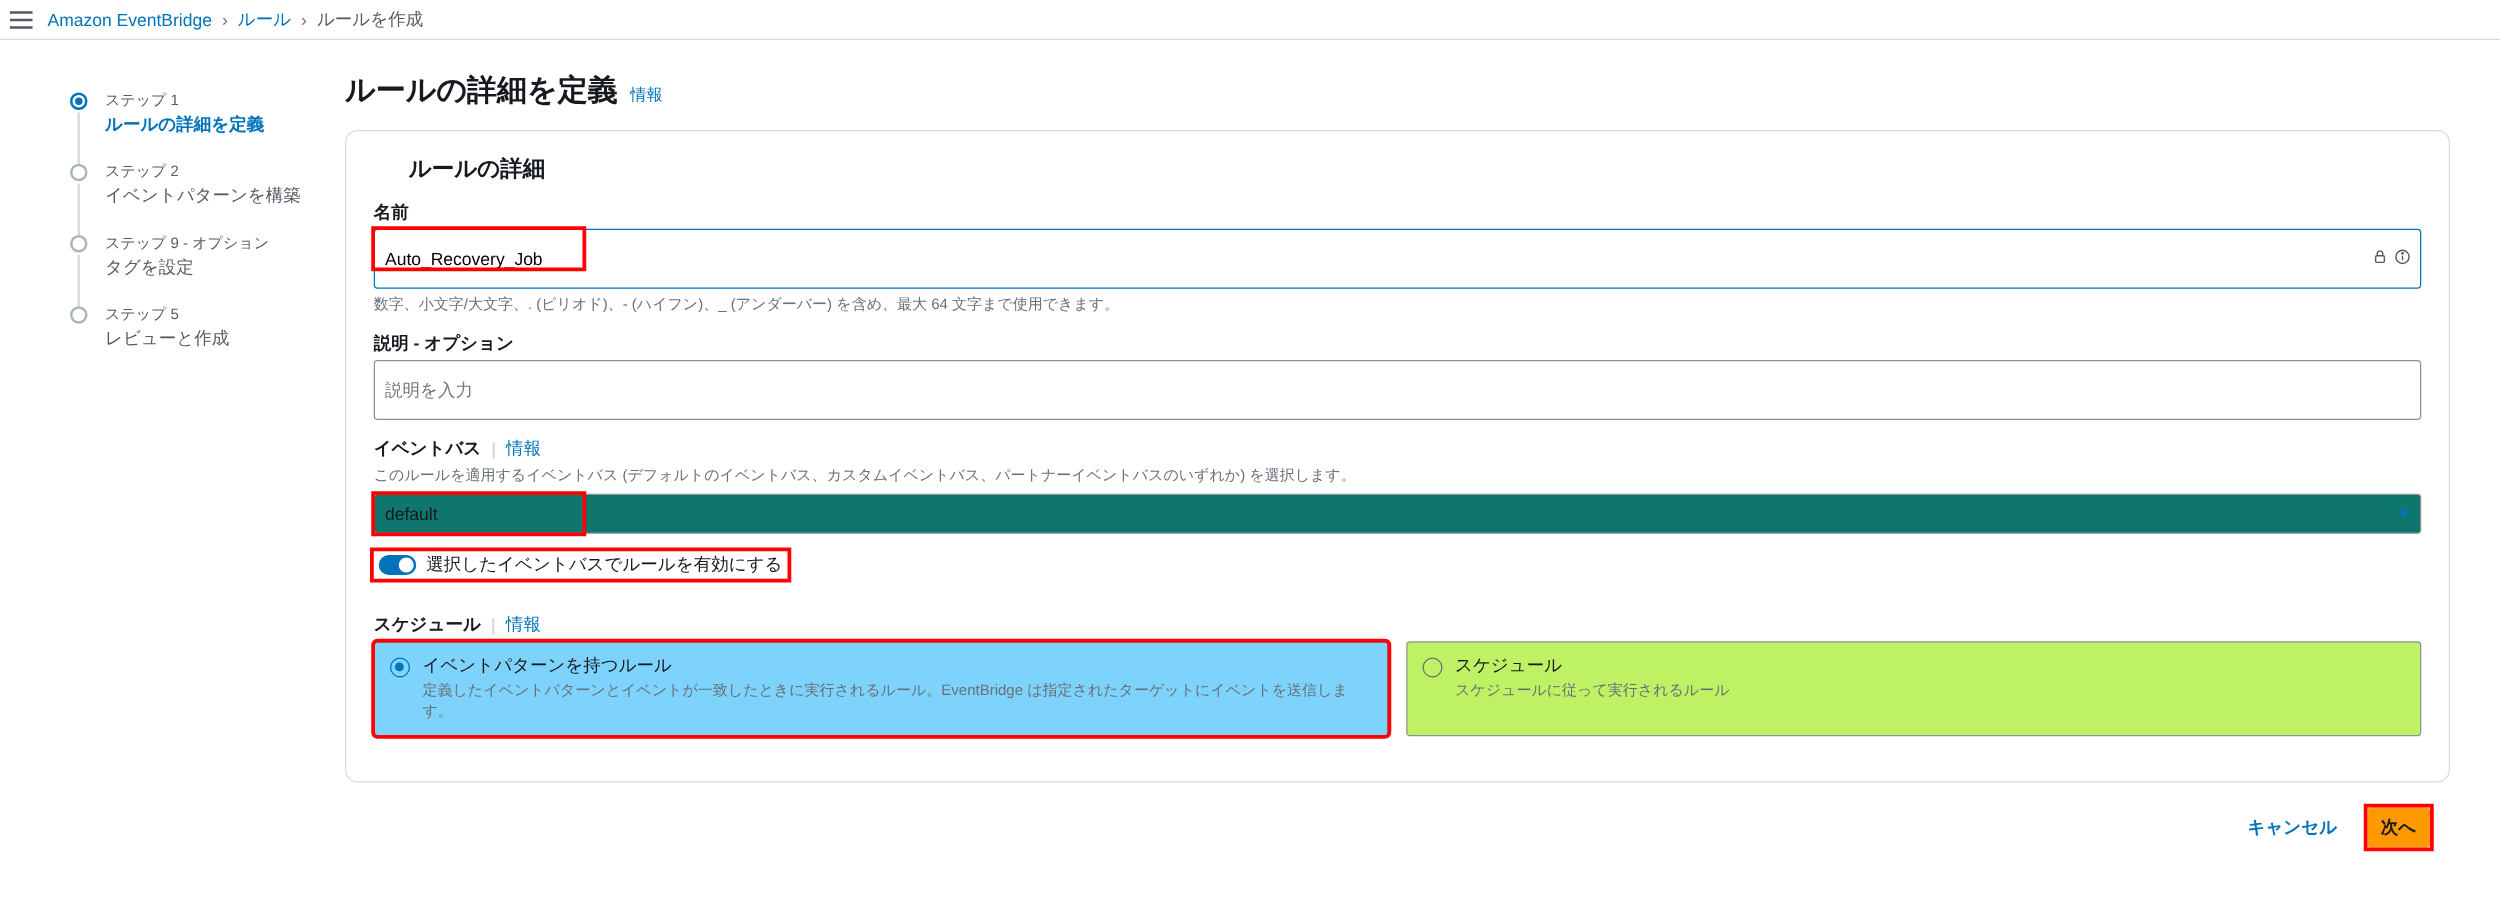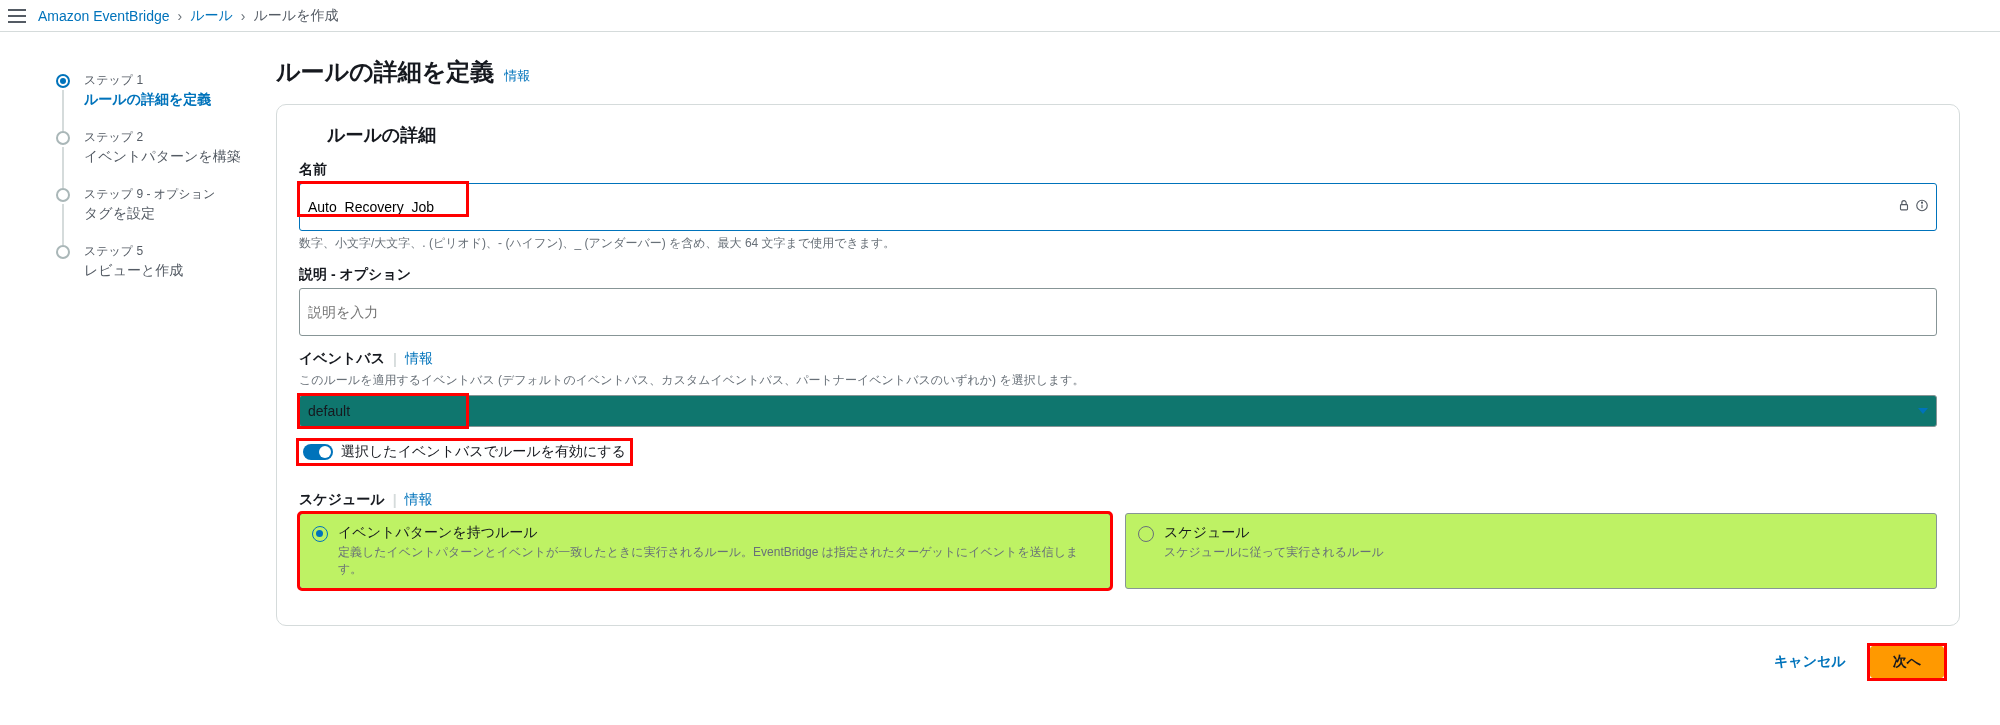--- a/index.html
+++ b/index.html
@@ -46,31 +46,31 @@
 
 .select-box { width: 100%; border: 1px solid #879596; border-radius: 3px; padding: 5px 8px; height: 32px; display: flex; align-items: center; justify-content: space-between; cursor: pointer; background: #0f766e; }
 .caret { width: 0; height: 0; border-left: 5px solid transparent; border-right: 5px solid transparent; border-top: 6px solid #0073bb; }
 
 .toggle-row { display: flex; align-items: center; gap: 8px; margin-bottom: 14px; }
 .toggle { width: 30px; height: 16px; border-radius: 8px; background: #0073bb; position: relative; cursor: pointer; }
 .toggle::after { content: ""; position: absolute; right: 2px; top: 2px; width: 12px; height: 12px; border-radius: 50%; background: #fff; }
 
 .type-row { display: flex; gap: 14px; }
 .type-card { flex: 1; border: 1px solid #879596; border-radius: 3px; padding: 10px 12px; cursor: pointer; background: #bef264; display: flex; gap: 10px; }
-.type-card.selected { border-color: #0073bb; background: #bef264; }
+.type-card.selected { border-color: #0073bb; background: #7dd3fc; }
 .radio-outer { width: 16px; height: 16px; border-radius: 50%; border: 1.5px solid #687078; flex-shrink: 0; margin-top: 2px; position: relative; }
 .type-card.selected .radio-outer { border-color: #0073bb; }
 .type-card.selected .radio-outer::after { content: ""; position: absolute; left: 3px; top: 3px; width: 7px; height: 7px; border-radius: 50%; background: #0073bb; }
 .type-text { flex: 1; }
 .type-title { font-size: 14px; color: #16191f; margin-bottom: 2px; }
 .type-desc { font-size: 12px; color: #687078; line-height: 1.4; }
 
 .footer-actions { display: flex; justify-content: flex-end; gap: 10px; margin: 20px 16px 0 0; align-items: center; }
 .btn-link { color: #0073bb; font-weight: 700; background: none; border: none; font-size: 14px; padding: 6px 14px; cursor: pointer; }
-.btn-primary { background: #ff9900; border: 1px solid #ff9900; color: #16191f; font-weight: 700; font-size: 14px; padding: 6px 22px; border-radius: 3px; cursor: pointer; }
+.btn-primary { background: #ff9900; border: 1px solid #ff9900; color: #16191f; font-weight: 700; font-size: 14px; padding: 6px 10px; border-radius: 3px; cursor: pointer; }
 
 
 .hl { outline: 3px solid #ff0000; outline-offset: -1px; }
 .hl-wrap { display: inline-block; outline: 3px solid #ff0000; padding: 0; }
 
 .vbar { color: #d5dbdb; }
 </style>
 </head>
 <body>
 

